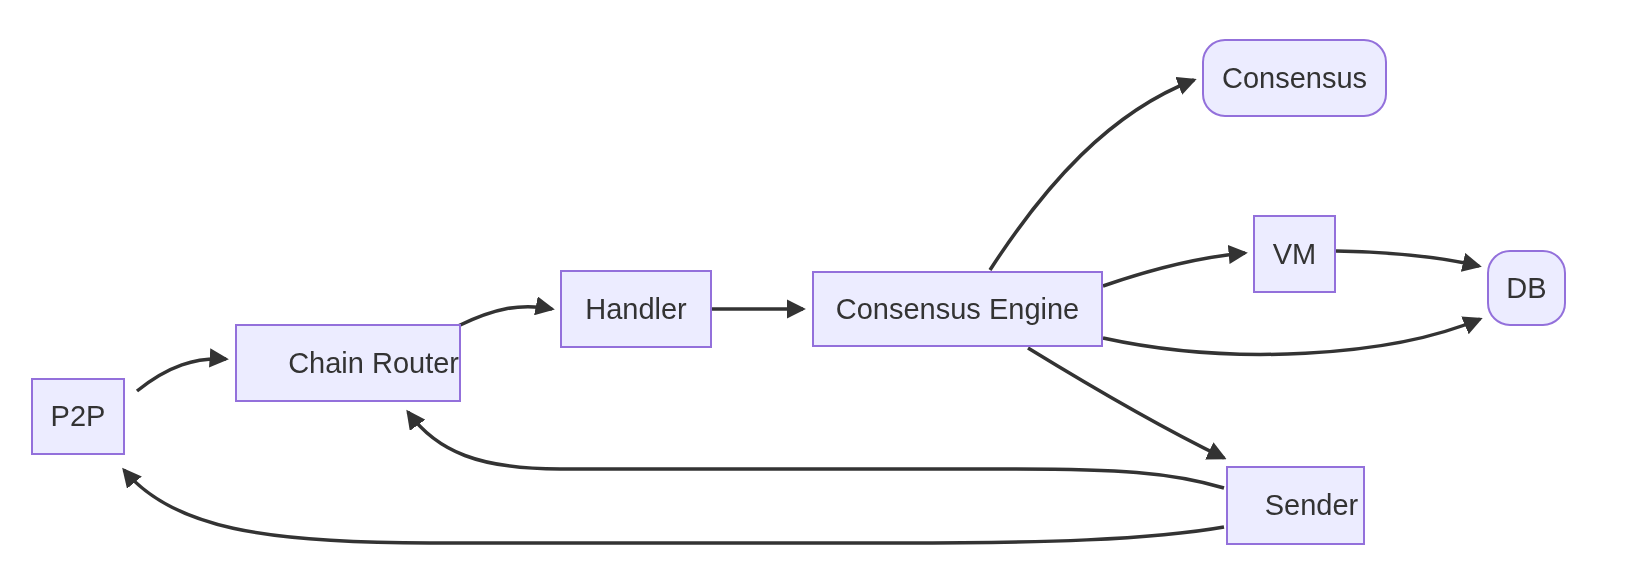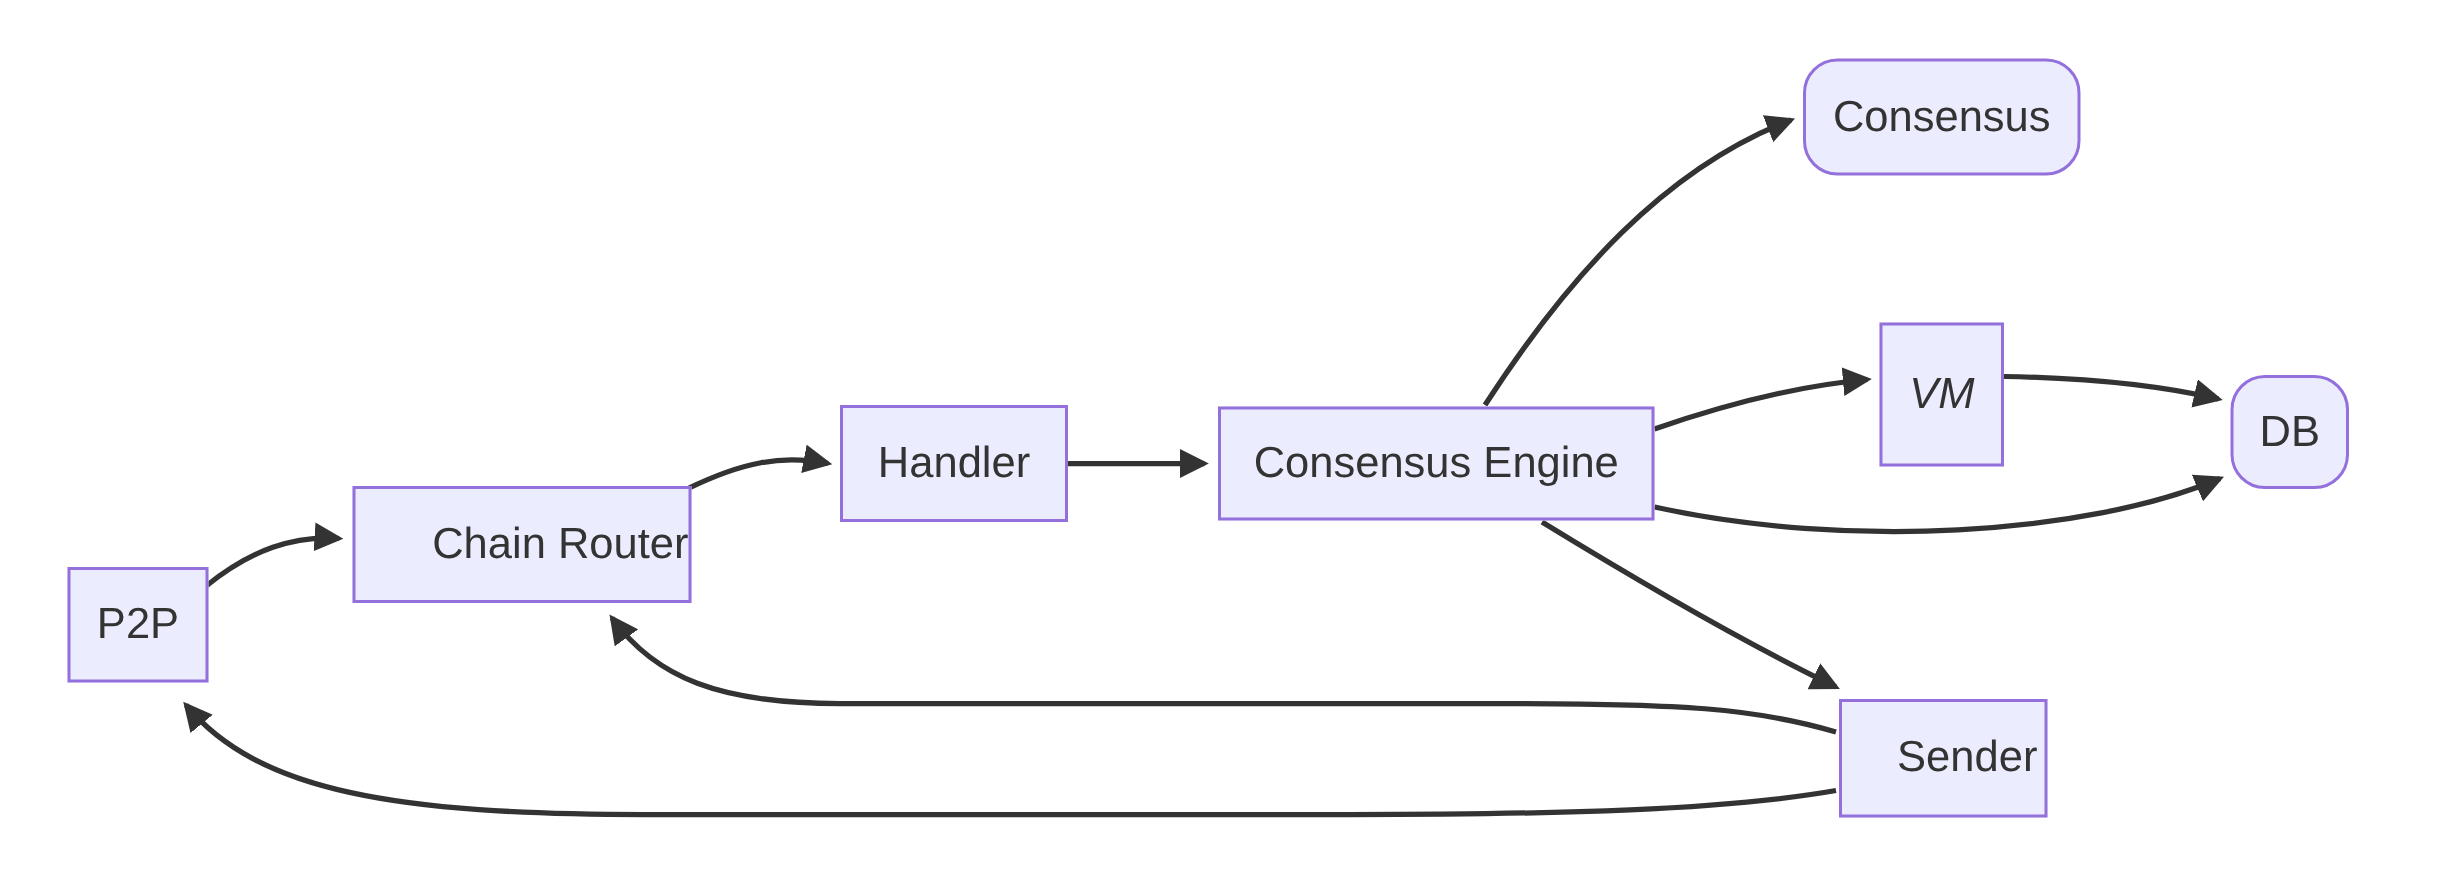--- a/index.html
+++ b/index.html
@@ -42,26 +42,26 @@
     border:2px solid var(--node-border);
     color:var(--text);
     display:flex;
     align-items:center;
     justify-content:center;
     font-size:29px;
     line-height:1;
     white-space:nowrap;
   }
   
-  .n-p2p             {left:45px;  top:378px; width:94px;  height:77px;}
+  .n-p2p             {left:31px;  top:378px; width:94px;  height:77px;}
   .n-chain-router    {left:235px; top:324px; width:226px; height:78px;justify-content:flex-end;}
   .n-handler         {left:560px; top:270px; width:152px; height:78px;}
   .n-consensus-engine{left:812px; top:271px; width:291px; height:76px;}
   .n-consensus       {left:1202px;top:39px;  width:185px; height:78px;border-radius:23px;}
-  .n-vm              {left:1253px;top:215px; width:83px;  height:96px;font-style:italic;}
+  .n-vm              {left:1253px;top:215px; width:83px;  height:78px;}
   .n-db              {left:1487px;top:250px; width:79px;  height:76px;border-radius:23px;}
   .n-sender          {left:1226px;top:466px; width:139px; height:79px;padding-left:32px;}
 </style>
 </head>
 <body>
 
 <div class="canvas">
 
   <svg class="edges" viewBox="0 0 1634 586" xmlns="http://www.w3.org/2000/svg">
     <defs>

